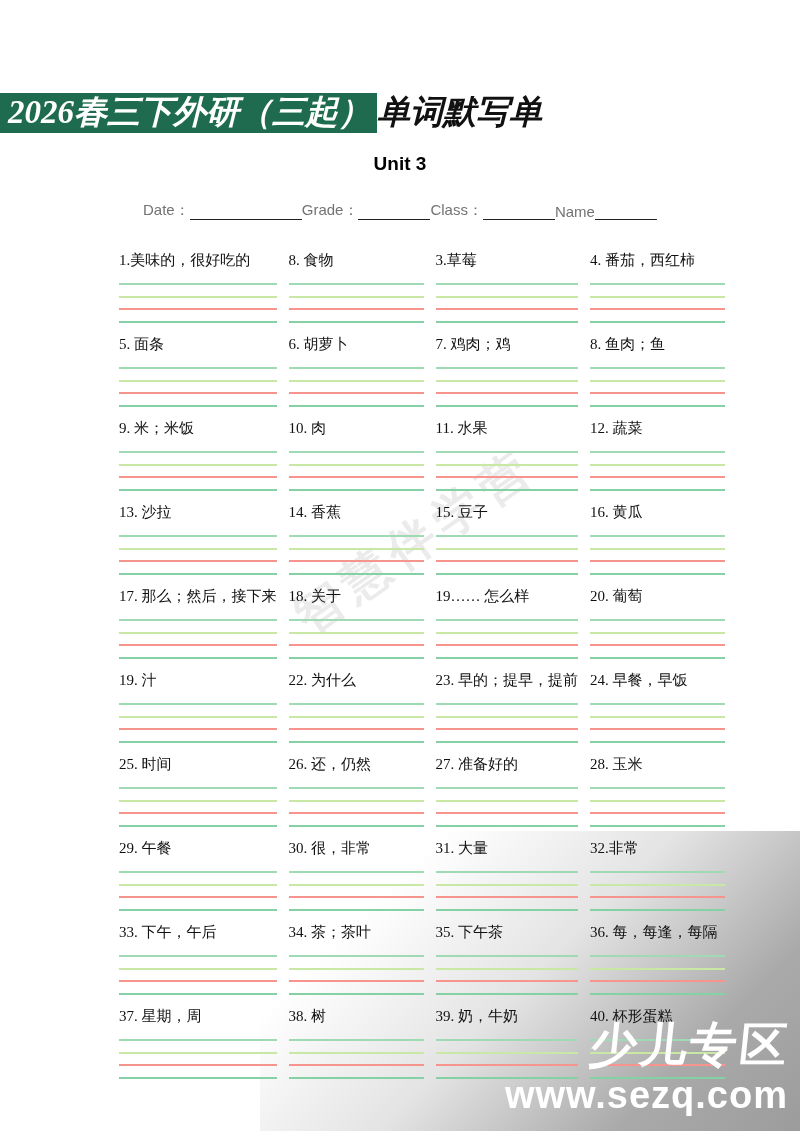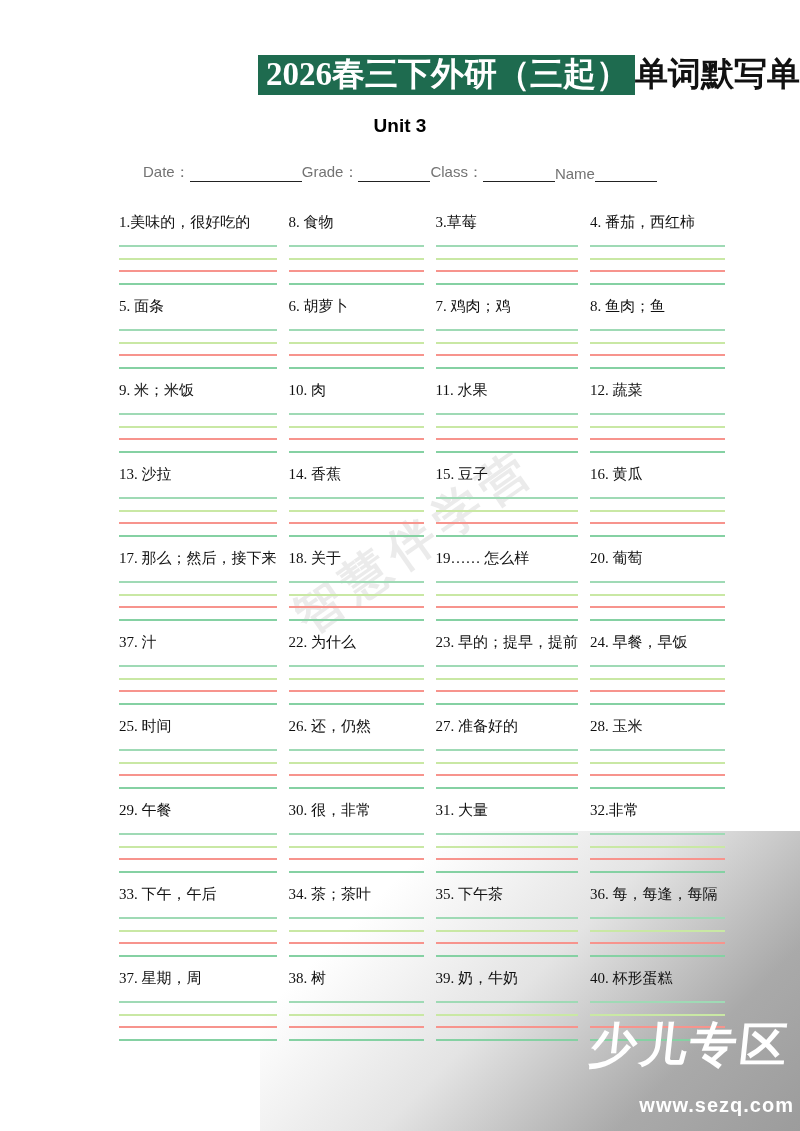--- a/index.html
+++ b/index.html
@@ -26,21 +26,21 @@
     transform:rotate(-35deg);
     transform-origin:0 50%;
     font-size:48px;letter-spacing:8px;font-weight:bold;
     color:rgba(130,130,130,0.16);
     white-space:nowrap;
     z-index:0;
     font-family:"Liberation Serif","DejaVu Serif",serif;
   }
   
   .content{position:relative;z-index:1;}
-  .header{ text-align:right; padding-top:53px; }
+  .header{ text-align:left; padding-top:91px;font-style:italic; }
   .main-title{
     display:inline-block;
     font-family:"Liberation Serif","DejaVu Serif",serif;
     font-weight:bold;font-size:33px;line-height:42px;
     color:#111;white-space:nowrap;
   }
   .title-highlight{
     color:#ffffff;
     background:var(--title-bg,#1e6b4f);
     padding:1px 6px 3px 8px;
@@ -82,23 +82,23 @@
   .wline.l4{background:var(--line4,#85d1a3);}
   
   .site-mark{
     position:absolute;right:10px;bottom:54px;
     z-index:2;color:#ffffff;font-weight:bold;
     font-size:47px;letter-spacing:3px;
     transform:skewX(-6deg);
     white-space:nowrap;
   }
   .site-url{
-    position:absolute;right:6px;bottom:14px;
+    position:absolute;right:12px;bottom:14px;
     z-index:2;color:#ffffff;font-weight:bold;
-    font-size:20px;letter-spacing:1px;
+    font-size:38px;letter-spacing:1px;
     white-space:nowrap;
   }
 </style>
 </head>
 <body>
 
 <div class="page">
 
   <div class="corner-shade"></div>
   <div class="center-watermark">智慧伴学营</div>
@@ -327,21 +327,21 @@
     <div class="word-label">20. 葡萄</div>
     <div class="lines">
       <div class="wline l1"></div>
       <div class="wline l2"></div>
       <div class="wline l3"></div>
       <div class="wline l4"></div>
     </div>
   </div>
 
   <div class="cell">
-    <div class="word-label">37. 汁</div>
+    <div class="word-label">19. 汁</div>
     <div class="lines">
       <div class="wline l1"></div>
       <div class="wline l2"></div>
       <div class="wline l3"></div>
       <div class="wline l4"></div>
     </div>
   </div>
 
   <div class="cell">
     <div class="word-label">22. 为什么</div>

